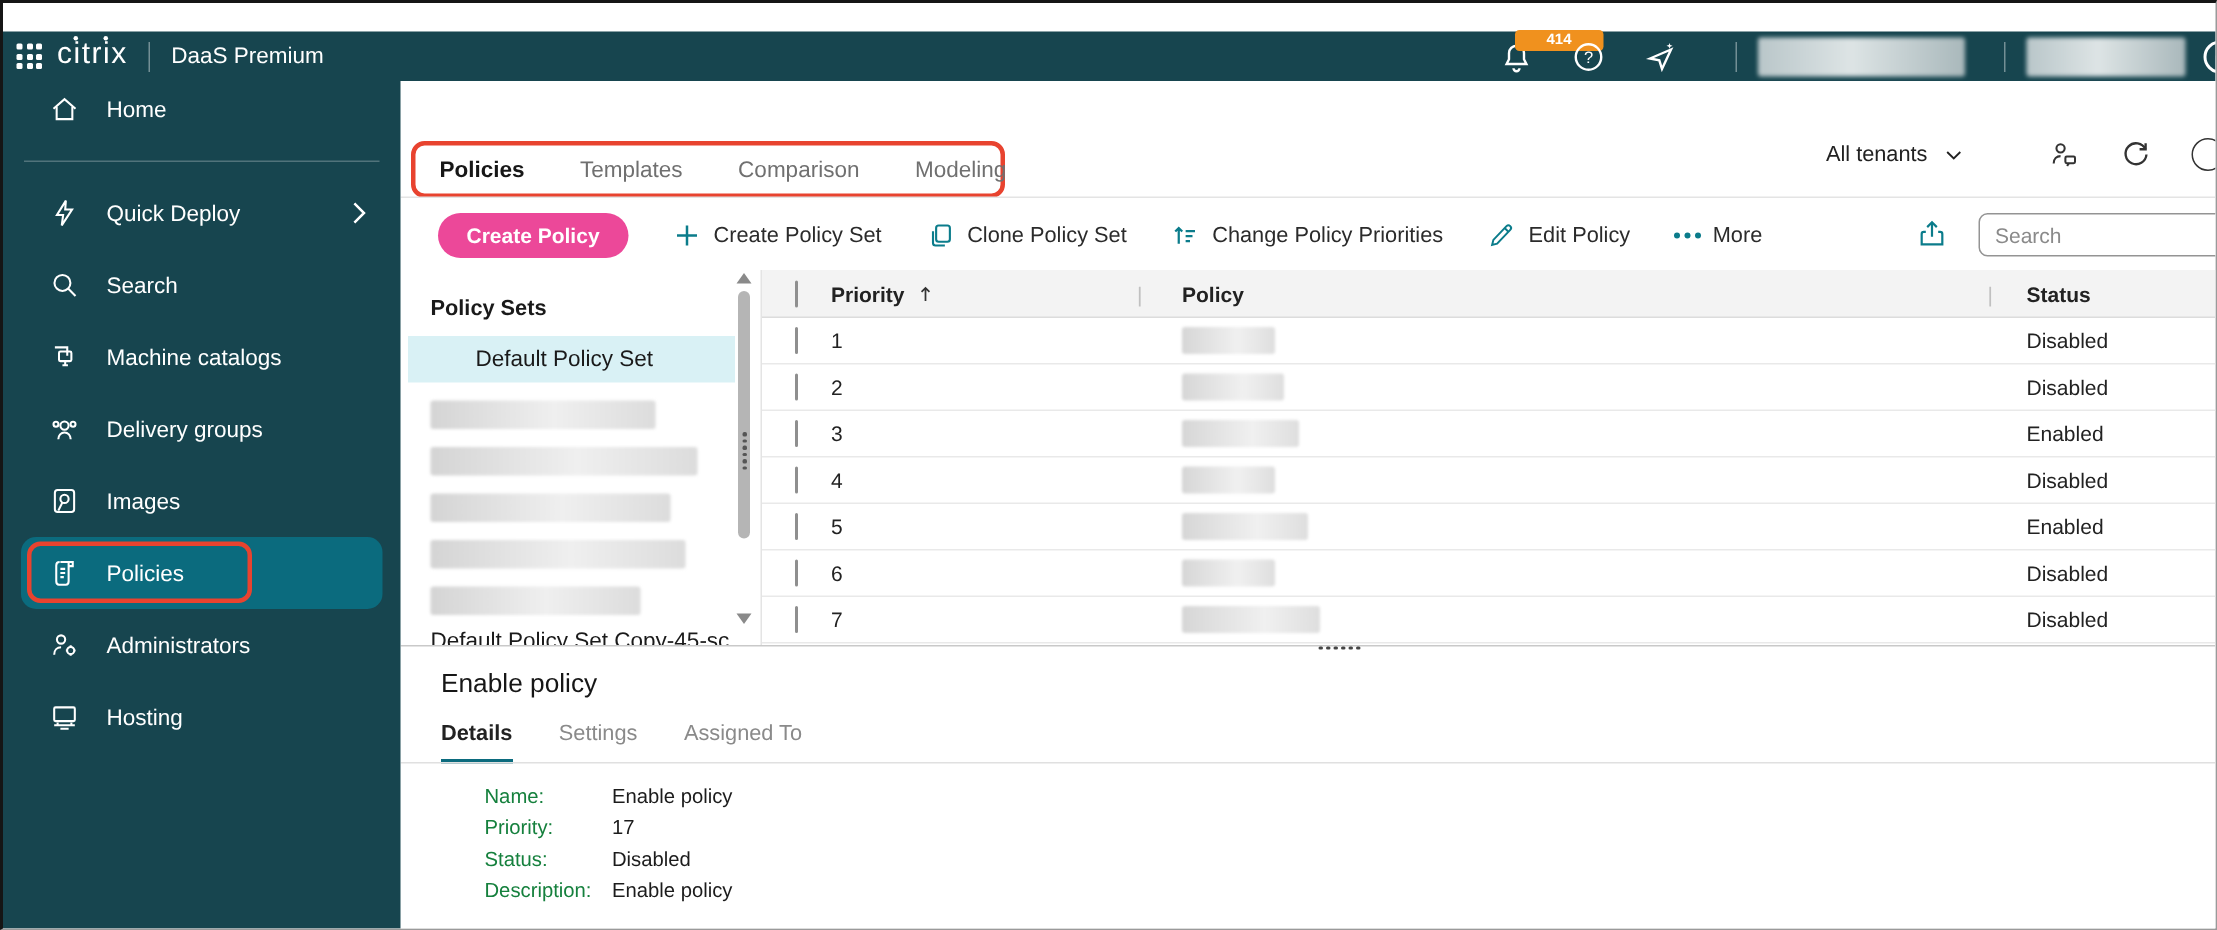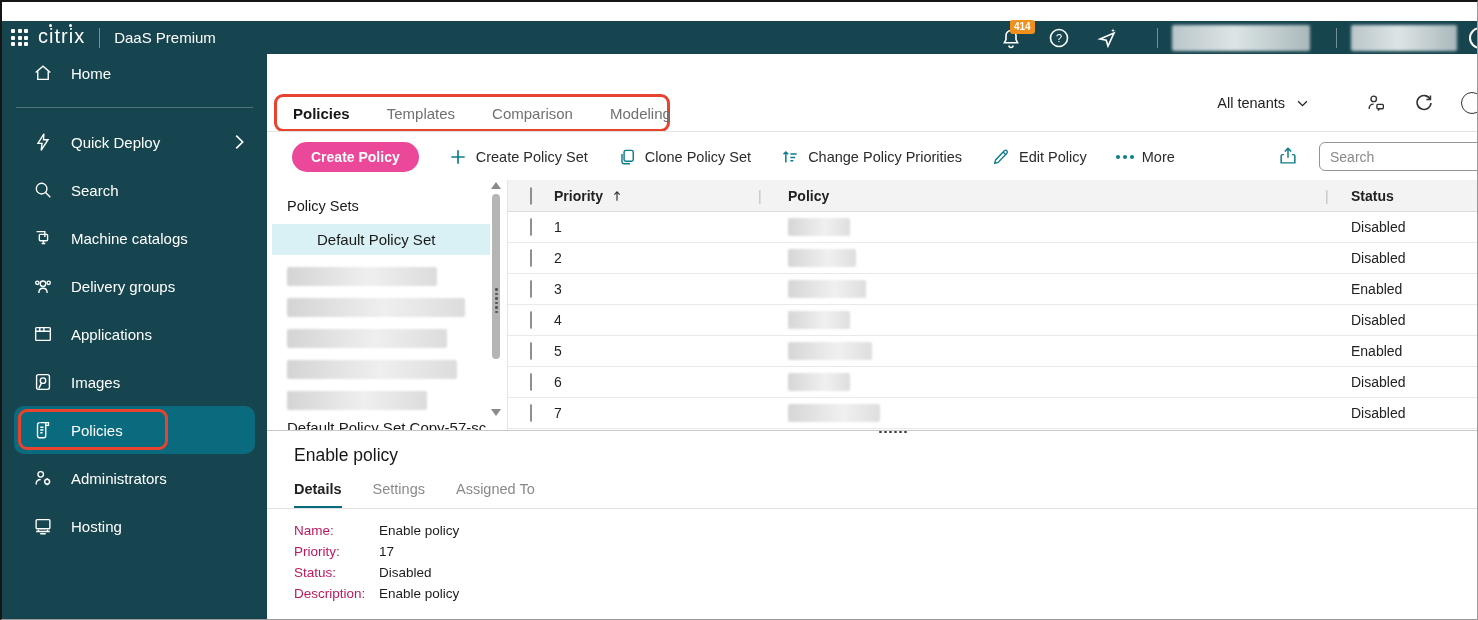--- a/index.html
+++ b/index.html
@@ -11,21 +11,21 @@
   .topbar { position:absolute; top:0; left:0; right:0; height:33px; background:#17454f; display:flex; align-items:center; color:#fff; z-index:5;margin-top:19px;}
   .apps-grid { display:grid; grid-template-columns:repeat(3,4px); grid-gap:2.5px; margin:0 10px 0 9px; }
   .apps-grid span { width:4px; height:4px; background:#fff; border-radius:1px; }
   .brand { font-size:20px; letter-spacing:1px; font-weight:400; position:relative; top:-1px;}
   .brand i { font-style:normal; position:relative; }
   .brand i:after { content:""; position:absolute; top:-1px; right:2px; width:3px; height:3px; background:#fff; border-radius:50%; }
   .tb-divider { width:1px; height:20px; background:rgba(255,255,255,.4); margin:0 14px; }
   .product { font-weight:normal; font-size:15px;text-align:right; }
   .tb-right { margin-left:auto; display:flex; align-items:center; height:100%; }
   .tb-iconbtn { position:relative; width:24px; height:24px; margin-right:24px; color:#fff; }
-  .badge { position:absolute; top:-6px; left:11px; background:#f0911e; color:#fff; font-size:10px; font-weight:bold; padding:1px 4px; border-radius:3px; line-height:12px;}
+  .badge { position:absolute; top:-6px; left:11px; background:#f0911e; color:#fff; font-size:10px; font-weight:bold; padding:1px 21px; border-radius:3px; line-height:12px;}
   .redact-top { width:138px; height:26px; border-radius:2px; background:linear-gradient(90deg,#b9c6c9,#dde4e5 45%,#a9b8bb); filter:blur(1.5px); margin-right:12px;}
   .redact-top.small { width:106px; }
   .partial-top-icon { width:22px; height:22px; border:2px solid #fff; border-radius:50%; margin-right:-14px; }
 
   
   .sidebar { position:absolute; top:35px; left:0; width:265px; bottom:0; background:#17454f; color:#fff; z-index:4; }
   .sb-item { display:flex; align-items:center; height:48px; padding-left:30px; font-size:15px; cursor:pointer; position:relative;}
   .sb-item .icon { width:22px; height:22px; margin-right:17px; flex:none; }
   .sb-home { margin-top:12px; }
   .sb-divider { height:1px; background:rgba(255,255,255,.25); margin:10px 14px; }
@@ -63,21 +63,21 @@
   .tool-btn .icon { width:20px; height:20px; margin-right:8px; color:#0b7c8b; }
   .dots3 { display:flex; gap:3px; margin-right:8px; }
   .dots3 span { width:4px; height:4px; border-radius:50%; background:#0b7c8b; }
   .export-btn { position:absolute; right:178px; top:5px; width:22px; height:22px; color:#0b7c8b; cursor:pointer; }
   .search-box { position:absolute; right:-42px; top:2px; width:200px; height:29px; border:1px solid #949494; border-radius:6px; padding:0 10px; font-size:14px; color:#333; font-family:inherit; }
   .search-box::placeholder { color:#8a8a8a; }
 
   
   .content { position:absolute; top:143px; left:0; right:0; height:250px; }
   .policy-panel { position:absolute; left:5px; top:0; width:218px; height:250px; overflow:hidden; }
-  .ps-title { font-size:14.5px; font-weight:normal; color:#1a1a1a; padding:18px 0 10px 15px; }
+  .ps-title { font-size:14.5px; font-weight:bold; color:#1a1a1a; padding:18px 0 10px 15px; }
   .ps-item { height:31px; display:flex; align-items:center; padding-left:15px; font-size:15px; color:#1a1a1a; cursor:pointer; }
   .ps-item.selected { background:#d9f1f5;padding-left:45px; }
   .redact-bar { height:19px; border-radius:2px; background:linear-gradient(90deg,#d4d4d4,#efefef 55%,#dcdcdc); filter:blur(1px); margin:12px 0 0 15px; }
   .rb1{width:150px;} .rb2{width:178px;} .rb3{width:160px;} .rb4{width:170px;} .rb5{width:140px;}
   .ps-last { position:absolute; bottom:-6px; left:15px; font-size:15px; color:#1a1a1a; white-space:nowrap; }
   .panel-scroll { position:absolute; left:223px; top:2px; width:12px; height:246px; }
   .tri-up { width:0; height:0; border-left:5px solid transparent; border-right:5px solid transparent; border-bottom:7px solid #8a8a8a; margin:0 auto; }
   .tri-down { width:0; height:0; border-left:5px solid transparent; border-right:5px solid transparent; border-top:7px solid #8a8a8a; margin:0 auto; position:absolute; bottom:12px; left:1px; }
   .scroll-thumb { position:absolute; top:12px; left:2px; width:8px; height:165px; background:#b5b5b5; border-radius:4px; }
   .drag-dots-v { position:absolute; left:228px; top:108px; display:flex; flex-direction:column; gap:2px; }
@@ -105,21 +105,21 @@
 
   
   .detail-panel { position:absolute; top:393px; left:0; right:0; bottom:0; border-top:1px solid #c9c9c9; background:#fff; }
   .dp-title { position:absolute; left:27px; top:14px; font-size:17.5px; color:#161616; }
   .dp-tabs { position:absolute; left:27px; top:50px; display:flex; }
   .dp-tab { font-size:14.5px; color:#8a8a8a; margin-right:31px; padding-bottom:9px; cursor:pointer; }
   .dp-tab.active { color:#222; font-weight:bold; border-bottom:3px solid #0b6b7e; }
   .dp-divider { position:absolute; left:0; right:0; top:77px; height:1px; background:#e0e0e0; }
   .dp-fields { position:absolute; left:27px; top:89px; font-size:13.5px; color:#3c3c3c; }
   .dp-field { display:flex; height:21px; align-items:center; }
-  .dp-label { width:85px; flex:none; color:#be185d; }
+  .dp-label { width:85px; flex:none; color:#15803d;margin-left:29px; }
   .dp-value { color:#1c1c1c; }
 
   .icon svg, .hdr-icon svg, .tb-iconbtn svg, .export-btn svg, .sort-icon svg, .bc-sep svg { width:100%; height:100%; display:block; }
 </style>
 </head>
 <body>
 
 <div class="app">
 
   <div class="topbar">
@@ -218,29 +218,20 @@
         <svg viewBox="0 0 24 24" fill="none" stroke="currentColor" stroke-width="1.5">
             <circle cx="12" cy="9.5" r="3"></circle>
             <path d="M7.5 19.5c0-3 2-5 4.5-5s4.5 2 4.5 5"></path>
             <circle cx="5.8" cy="8.5" r="1.8"></circle>
             <circle cx="18.2" cy="8.5" r="1.8"></circle>
           </svg>
       </span>
       <span>Delivery groups</span>
     </div>
 
-    <div class="sb-item">
-      <span class="icon">
-        <svg viewBox="0 0 24 24" fill="none" stroke="currentColor" stroke-width="1.5">
-            <rect x="4" y="5" width="16" height="14" rx="1"></rect>
-            <path d="M4 9h16 M8.5 5v4 M13 5v4"></path>
-          </svg>
-      </span>
-      <span>Applications</span>
-    </div>
 
     <div class="sb-item">
       <span class="icon">
         <svg viewBox="0 0 24 24" fill="none" stroke="currentColor" stroke-width="1.5">
             <rect x="5" y="4" width="14" height="16" rx="2"></rect>
             <circle cx="12" cy="10.5" r="3"></circle>
             <path d="M10.5 13l-3 6"></path>
           </svg>
       </span>
       <span>Images</span>
@@ -402,21 +393,21 @@
     <div class="content">
 
       <div class="policy-panel">
         <div class="ps-title">Policy Sets</div>
         <div class="ps-item selected">Default Policy Set</div>
         <div class="redact-bar rb1"></div>
         <div class="redact-bar rb2"></div>
         <div class="redact-bar rb3"></div>
         <div class="redact-bar rb4"></div>
         <div class="redact-bar rb5"></div>
-        <div class="ps-last">Default Policy Set Copy-57-sc</div>
+        <div class="ps-last">Default Policy Set Copy-45-sc</div>
       </div>
 
       <div class="panel-scroll">
         <div class="tri-up"></div>
         <div class="scroll-thumb"></div>
         <div class="tri-down"></div>
       </div>
       <div class="drag-dots-v">
         <span></span>
           <span></span>

